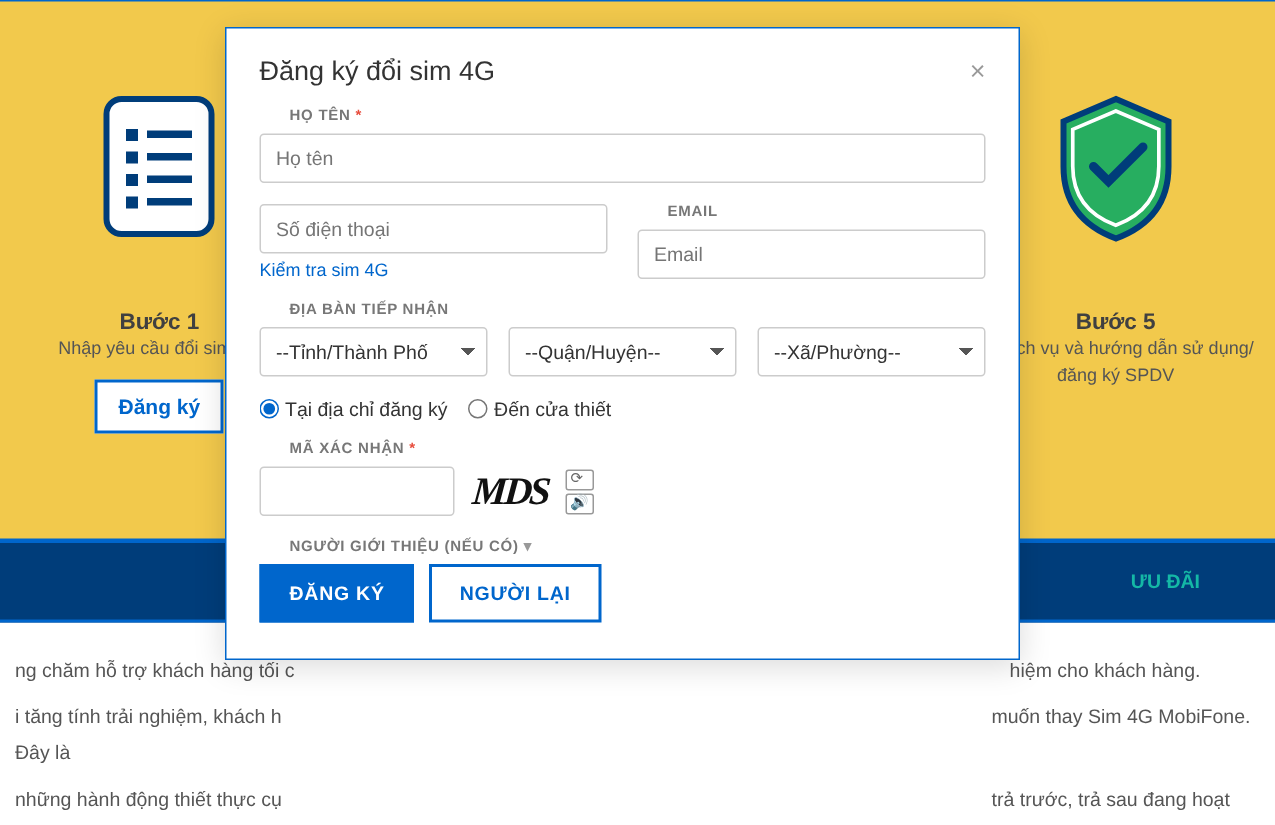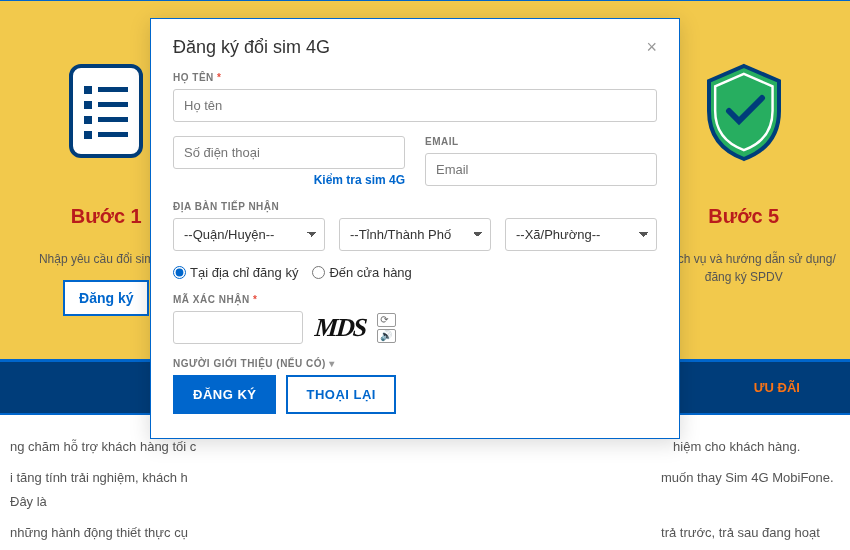--- a/index.html
+++ b/index.html
@@ -2,44 +2,44 @@
 <html><head>
 <meta charset="utf-8">
 <style>
 * { box-sizing: border-box; margin: 0; padding: 0; font-family: Arial, sans-serif; }
 body { width: 850px; height: 550px; overflow: hidden; position: relative; background: #fff; }
 
 .bg { position: absolute; inset: 0; }
 .steps-band { background: #f2c94c; height: 360px; display: flex; justify-content: space-between; padding: 30px 0; border: 1px solid #0066cc; border-left: none; border-right: none; }
 .step { width: 25%; text-align: center; padding: 0 10px; }
 .step-icon { width: 120px; height: 120px; margin: 20px auto; }
-.step-title { font-weight: 600; font-size: 20px; margin: 10px 0 22px; color: #b91c1c; }
+.step-title { font-weight: 600; font-size: 15px; margin: 10px 0 0; color: #404040; }
 .step-desc { font-size: 12px; color: #555; line-height: 1.5; }
 .register-btn { display: inline-block; margin-top: 12px; padding: 8px 14px; border: 2px solid #0066cc; color: #0066cc; background: #fff; font-weight: 600; font-size: 14px; cursor: pointer; }
 
 .nav-band { height: 55px; background: #003d7a; border-top: 2px solid #0066cc; border-bottom: 2px solid #0066cc; display: flex; align-items: center; justify-content: flex-end; padding-right: 30px; }
-.nav-item { color: #f97316; font-size: 13px; font-weight: 600; padding: 0 20px; }
+.nav-item { color: #14b8a6; font-size: 13px; font-weight: 600; padding: 0 20px; }
 
 .text-band { padding: 20px 10px; font-size: 13px; color: #555; line-height: 1.9; }
 .text-band p { margin-bottom: 6px; }
 
 .overlay { position: absolute; inset: 0; background: rgba(0,0,0,0); }
 .modal { position: absolute; top: 18px; left: 150px; width: 530px; background: #fff; border: 1px solid #0066cc; box-shadow: 0 4px 20px rgba(0,0,0,0.15); padding: 18px 22px 24px; }
 .modal-head { display: flex; justify-content: space-between; align-items: center; margin-bottom: 14px; }
 .modal-title { font-size: 18px; font-weight: 400; color: #333; }
 .close-x { color: #999; font-size: 18px; cursor: pointer; background: none; border: none; }
 
 .row { display: flex; gap: 20px; margin-bottom: 14px; }
 .col { flex: 1; }
-.fld-label { font-size: 10px; font-weight: 600; color: #777; letter-spacing: 0.5px; text-transform: uppercase; margin-bottom: 6px; display: block; }
+.fld-label { font-size: 10px; font-weight: 600; color: #777; letter-spacing: 0.5px; text-transform: uppercase; margin-bottom: 6px; display: block; margin-left: 20px; }
 .req { color: #e74c3c; }
 .fld-input, .fld-select, .fld-textarea { width: 100%; padding: 8px 10px; border: 1px solid #ccc; border-radius: 3px; font-size: 13px; color: #777; background: #fff; }
 .fld-textarea { resize: vertical; height: 34px; }
 .fld-select { appearance: none; background-image: linear-gradient(45deg, transparent 50%, #555 50%), linear-gradient(135deg, #555 50%, transparent 50%); background-position: right 12px center, right 7px center; background-size: 5px 5px, 5px 5px; background-repeat: no-repeat; padding-right: 28px; color: #333; }
-.check-link { color: #0066cc; font-size: 12px; font-weight: 700; margin-top: 4px; display: block; text-align: right; }
+.check-link { color: #0066cc; font-size: 12px; font-weight: 400; margin-top: 4px; display: block; text-align: left; }
 
 .row3 { display: flex; gap: 14px; margin-bottom: 14px; }
 .row3 .col { flex: 1; }
 
 .radios { display: flex; gap: 14px; align-items: center; }
 .radios label { font-size: 13px; color: #333; display: flex; align-items: center; gap: 4px; }
 .radios input { accent-color: #0066cc; }
 
 .captcha-row { display: flex; gap: 12px; align-items: center; }
 .captcha-input { width: 130px; }
@@ -116,51 +116,51 @@
         <a class="check-link">Kiểm tra sim 4G</a>
       </div>
       <div class="col">
         <label class="fld-label">EMAIL</label>
         <input class="fld-input" placeholder="Email" style="">
       </div>
     </div>
 
     <label class="fld-label">ĐỊA BÀN TIẾP NHẬN</label>
     <div class="row3">
+      <div class="col"><select class="fld-select"><option>--Tỉnh/Thành Phố</option></select></div>
       <div class="col"><select class="fld-select"><option>--Quận/Huyện--</option></select></div>
-      <div class="col"><select class="fld-select"><option>--Tỉnh/Thành Phố</option></select></div>
       <div class="col"><select class="fld-select"><option>--Xã/Phường--</option></select></div>
     </div>
 
 
     <div style="margin-bottom:14px">
       <div class="radios">
         <label>
             <input type="radio" name="m" checked="" style=""> 
             <span>Tại địa chỉ đăng ký</span>
           </label>
         <label>
             <input type="radio" name="m" style=""> 
-            <span>Đến cửa hàng</span>
+            <span>Đến cửa thiết</span>
           </label>
       </div>
     </div>
 
     <div style="margin-bottom:14px">
       <label class="fld-label"><span>MÃ XÁC NHẬN</span> <span class="req">*</span></label>
       <div class="captcha-row">
         <input class="fld-input captcha-input" style="">
         <span class="captcha-img">MDS</span>
         <div class="captcha-ctrl">
           <span>⟳</span>
           <span>🔊</span>
         </div>
       </div>
     </div>
 
     <label class="fld-label"><span>NGƯỜI GIỚI THIỆU (NẾU CÓ)</span> <span style="color:#999">▾</span></label>
 
     <div class="btns">
       <button class="btn-primary">ĐĂNG KÝ</button>
-      <button class="btn-secondary">THOẠI LẠI</button>
+      <button class="btn-secondary">NGƯỜI LẠI</button>
     </div>
   </div>
 </div>
 
 </body></html>

